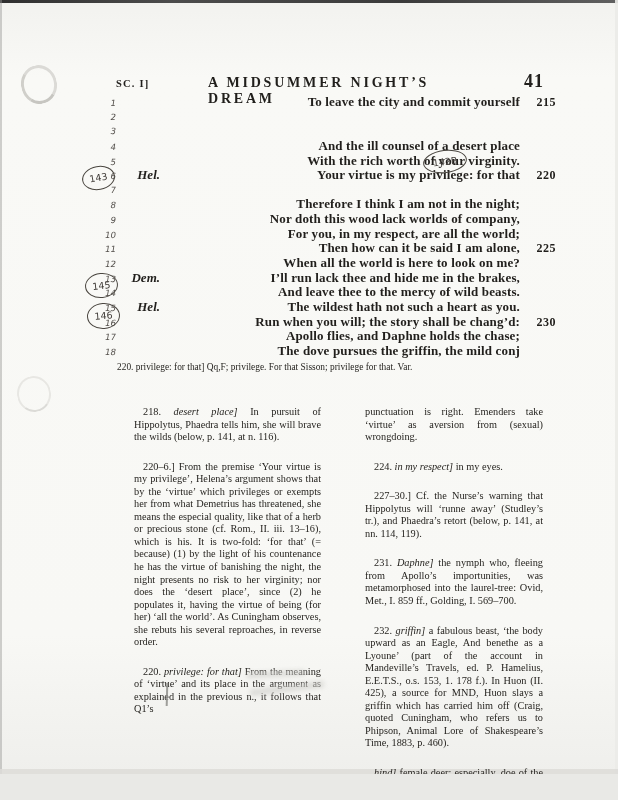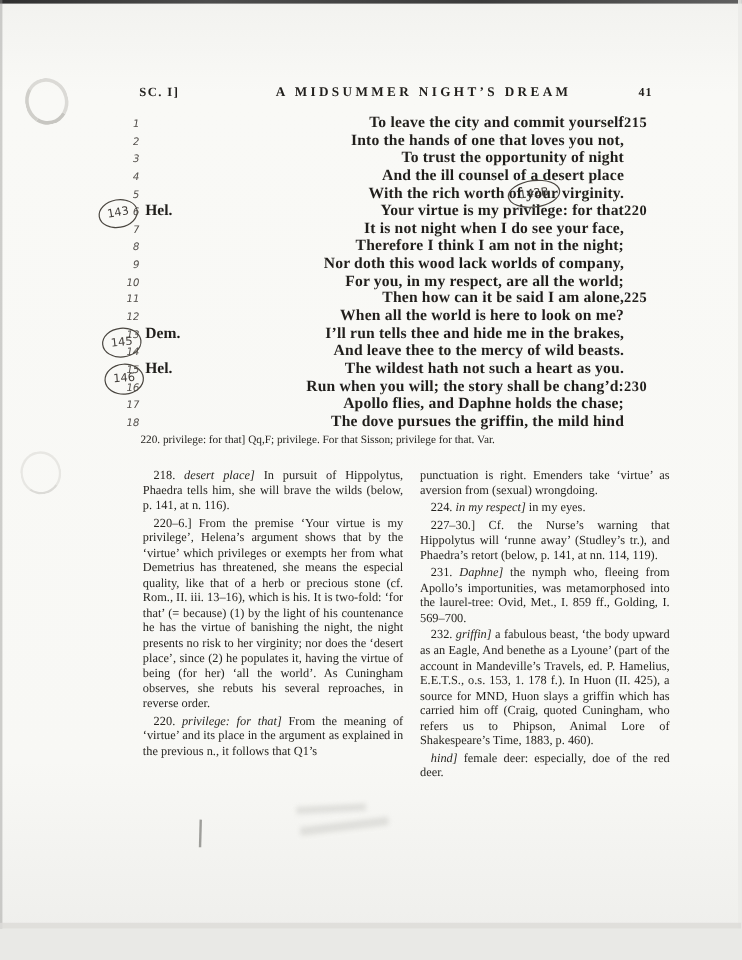--- a/index.html
+++ b/index.html
@@ -13,46 +13,46 @@
   .edge-right{position:absolute;top:0;right:0;width:3px;bottom:0;background:#ebebe8;opacity:.9;}
 
   .punch{position:absolute;border-radius:50%;}
   .punch-1{left:21px;top:65px;width:30px;height:33px;border:3px solid #dbdad6;
         border-bottom-color:#c7c6c1;border-left-color:#d0cfca;transform:rotate(-14deg);}
   .punch-2{left:17px;top:376px;width:30px;height:32px;border:2.5px solid #e4e3df;
         border-bottom-color:#d5d4d0;opacity:.8;transform:rotate(-10deg);}
 
   .header{position:absolute;left:116px;top:71px;width:428px;display:flex;align-items:baseline;}
   .h-scene{width:92px;font-size:10.5px;font-weight:600;letter-spacing:1.2px;}
-  .h-title{flex:1;text-align:center;font-size:11px;font-weight:700;letter-spacing:2.8px;}
-  .h-page{width:46px;text-align:right;font-size:10px;font-weight:600;letter-spacing:1px;}
+  .h-title{flex:1;text-align:left;font-size:14px;font-weight:700;letter-spacing:2.8px;}
+  .h-page{width:46px;text-align:right;font-size:18px;font-weight:600;letter-spacing:1px;}
 
   .verse{position:absolute;left:84px;top:95px;width:472px;}
   .vrow{display:flex;height:14.65px;line-height:14.65px;align-items:baseline;}
   .vnum{display:inline-block;width:32px;text-align:right;padding-right:5px;
         font-family:"DejaVu Sans",sans-serif;font-size:8.6px;color:#54504c;
         transform:skewX(-10deg);}
-  .vprefix{width:39px;font-weight:700;font-size:13px;}
+  .vprefix{width:39px;font-style:italic;font-weight:700;font-size:13px;text-align:right;}
   .vtext{flex:1;font-size:13px;font-weight:600;letter-spacing:.15px;white-space:nowrap;text-align:right;}
-  .vlineno{width:36px;text-align:left;font-size:12px;font-weight:600;letter-spacing:.5px;}
+  .vlineno{width:36px;text-align:right;font-size:12px;font-weight:600;letter-spacing:.5px;}
 
   .ann{position:absolute;border:1.4px solid #49453f;border-radius:50%;text-align:center;
         font-family:"DejaVu Sans",sans-serif;color:#403c38;background:transparent;}
   .ann-142b{left:423px;top:150px;width:42px;height:21px;line-height:21px;font-size:9.5px;transform:rotate(-7deg);}
   .ann-143{left:82px;top:166px;width:31px;height:22px;line-height:22px;font-size:9.5px;transform:rotate(-10deg);}
   .ann-145{left:85px;top:273px;width:31px;height:23px;line-height:23px;font-size:9.5px;transform:rotate(-6deg);}
   .ann-146{left:87px;top:303px;width:31px;height:24px;line-height:24px;font-size:9.5px;transform:rotate(-4deg);}
 
   .collation{position:absolute;left:117px;top:362px;width:426px;font-size:9.4px;line-height:11.9px;color:#262420;}
   .collation .cline{white-space:pre-wrap;}
 
   .col{position:absolute;top:389px;}
   .col-left{left:117px;width:221px;}
   .col-right{left:348px;width:212px;}
-  .note{margin:2px;font-size:10.3px;line-height:12.55px;text-align:justify;text-indent:9px;color:#262420;}
+  .note{margin:17px;font-size:10.3px;line-height:12.55px;text-align:justify;text-indent:9px;color:#262420;}
   .note.cont{text-indent:0;}
   .note-lemma{font-style:italic;}
 
   .pencil-line{position:absolute;left:166px;top:683px;width:1.5px;height:23px;background:#8e8e8b;
         transform:rotate(1.5deg);opacity:.85;}
   .smudge{position:absolute;background:#d2d2ce;opacity:.65;}
   .smudge-1{left:247px;top:671px;width:58px;height:6px;filter:blur(2px);transform:rotate(-3deg);}
   .smudge-2{left:250px;top:685px;width:74px;height:7px;filter:blur(2.2px);transform:rotate(-7deg);}
 </style>
 </head>
@@ -76,27 +76,25 @@
   <div class="verse">
     <div class="vrow">
         <span class="vnum">1</span>
         <span class="vprefix"></span>
         <span class="vtext">To leave the city and commit yourself</span>
         <span class="vlineno">215</span>
       </div>
     <div class="vrow">
         <span class="vnum">2</span>
         <span class="vprefix"></span>
-        <span class="vtext">Into the hands of one that loves you not,</span>
         <span class="vlineno"></span>
       </div>
     <div class="vrow">
         <span class="vnum">3</span>
         <span class="vprefix"></span>
-        <span class="vtext">To trust the opportunity of night</span>
         <span class="vlineno"></span>
       </div>
     <div class="vrow">
         <span class="vnum">4</span>
         <span class="vprefix"></span>
         <span class="vtext">And the ill counsel of a desert place</span>
         <span class="vlineno"></span>
       </div>
     <div class="vrow">
         <span class="vnum">5</span>
@@ -106,21 +104,20 @@
       </div>
     <div class="vrow">
         <span class="vnum">6</span>
         <span class="vprefix">Hel.</span>
         <span class="vtext">Your virtue is my privilege: for that</span>
         <span class="vlineno">220</span>
       </div>
     <div class="vrow">
         <span class="vnum">7</span>
         <span class="vprefix"></span>
-        <span class="vtext">It is not night when I do see your face,</span>
         <span class="vlineno"></span>
       </div>
     <div class="vrow">
         <span class="vnum">8</span>
         <span class="vprefix"></span>
         <span class="vtext">Therefore I think I am not in the night;</span>
         <span class="vlineno"></span>
       </div>
     <div class="vrow">
         <span class="vnum">9</span>
@@ -142,21 +139,21 @@
       </div>
     <div class="vrow">
         <span class="vnum">12</span>
         <span class="vprefix"></span>
         <span class="vtext">When all the world is here to look on me?</span>
         <span class="vlineno"></span>
       </div>
     <div class="vrow">
         <span class="vnum">13</span>
         <span class="vprefix">Dem.</span>
-        <span class="vtext">I’ll run tells thee and hide me in the brakes,</span>
+        <span class="vtext">I’ll run lack thee and hide me in the brakes,</span>
         <span class="vlineno"></span>
       </div>
     <div class="vrow">
         <span class="vnum">14</span>
         <span class="vprefix"></span>
         <span class="vtext">And leave thee to the mercy of wild beasts.</span>
         <span class="vlineno"></span>
       </div>
     <div class="vrow">
         <span class="vnum">15</span>
@@ -172,21 +169,21 @@
       </div>
     <div class="vrow">
         <span class="vnum">17</span>
         <span class="vprefix"></span>
         <span class="vtext">Apollo flies, and Daphne holds the chase;</span>
         <span class="vlineno"></span>
       </div>
     <div class="vrow">
         <span class="vnum">18</span>
         <span class="vprefix"></span>
-        <span class="vtext">The dove pursues the griffin, the mild hind</span>
+        <span class="vtext">The dove pursues the griffin, the mild conj</span>
         <span class="vlineno"></span>
       </div>
   </div>
 
   <div class="ann ann-142b">142B</div>
   <div class="ann ann-143">143</div>
   <div class="ann ann-145">145</div>
   <div class="ann ann-146">146</div>
 
   <div class="collation">

